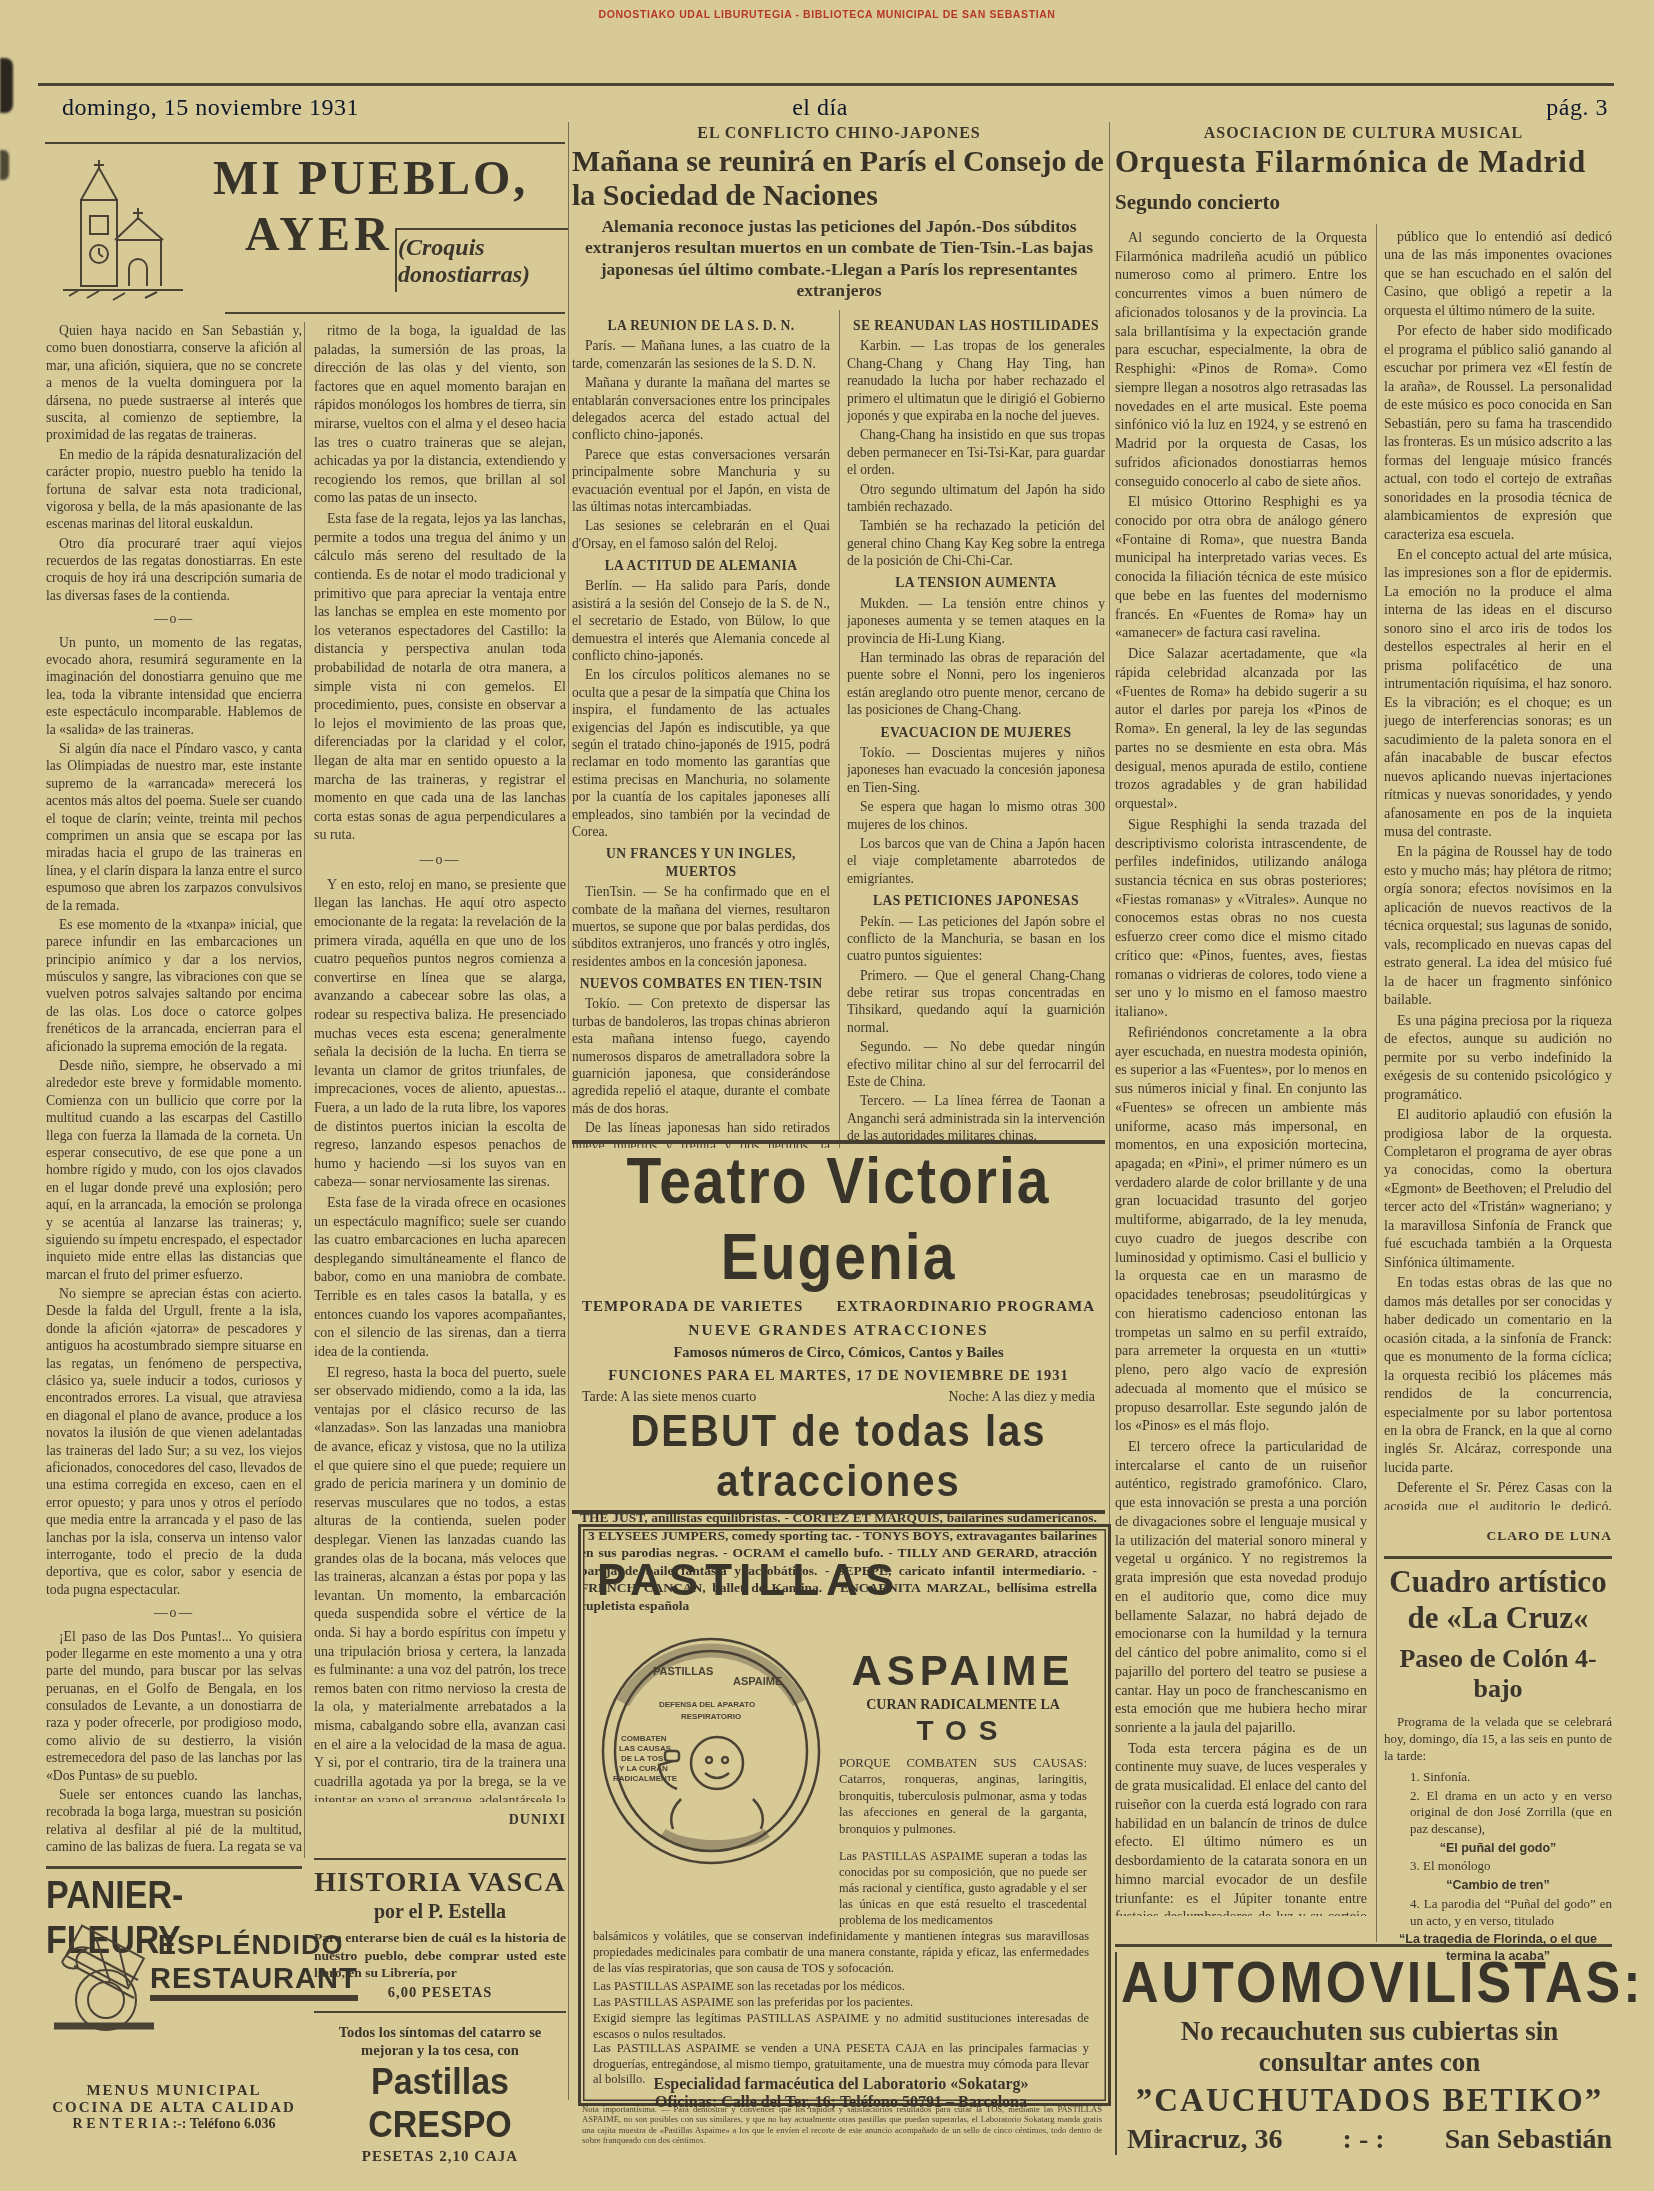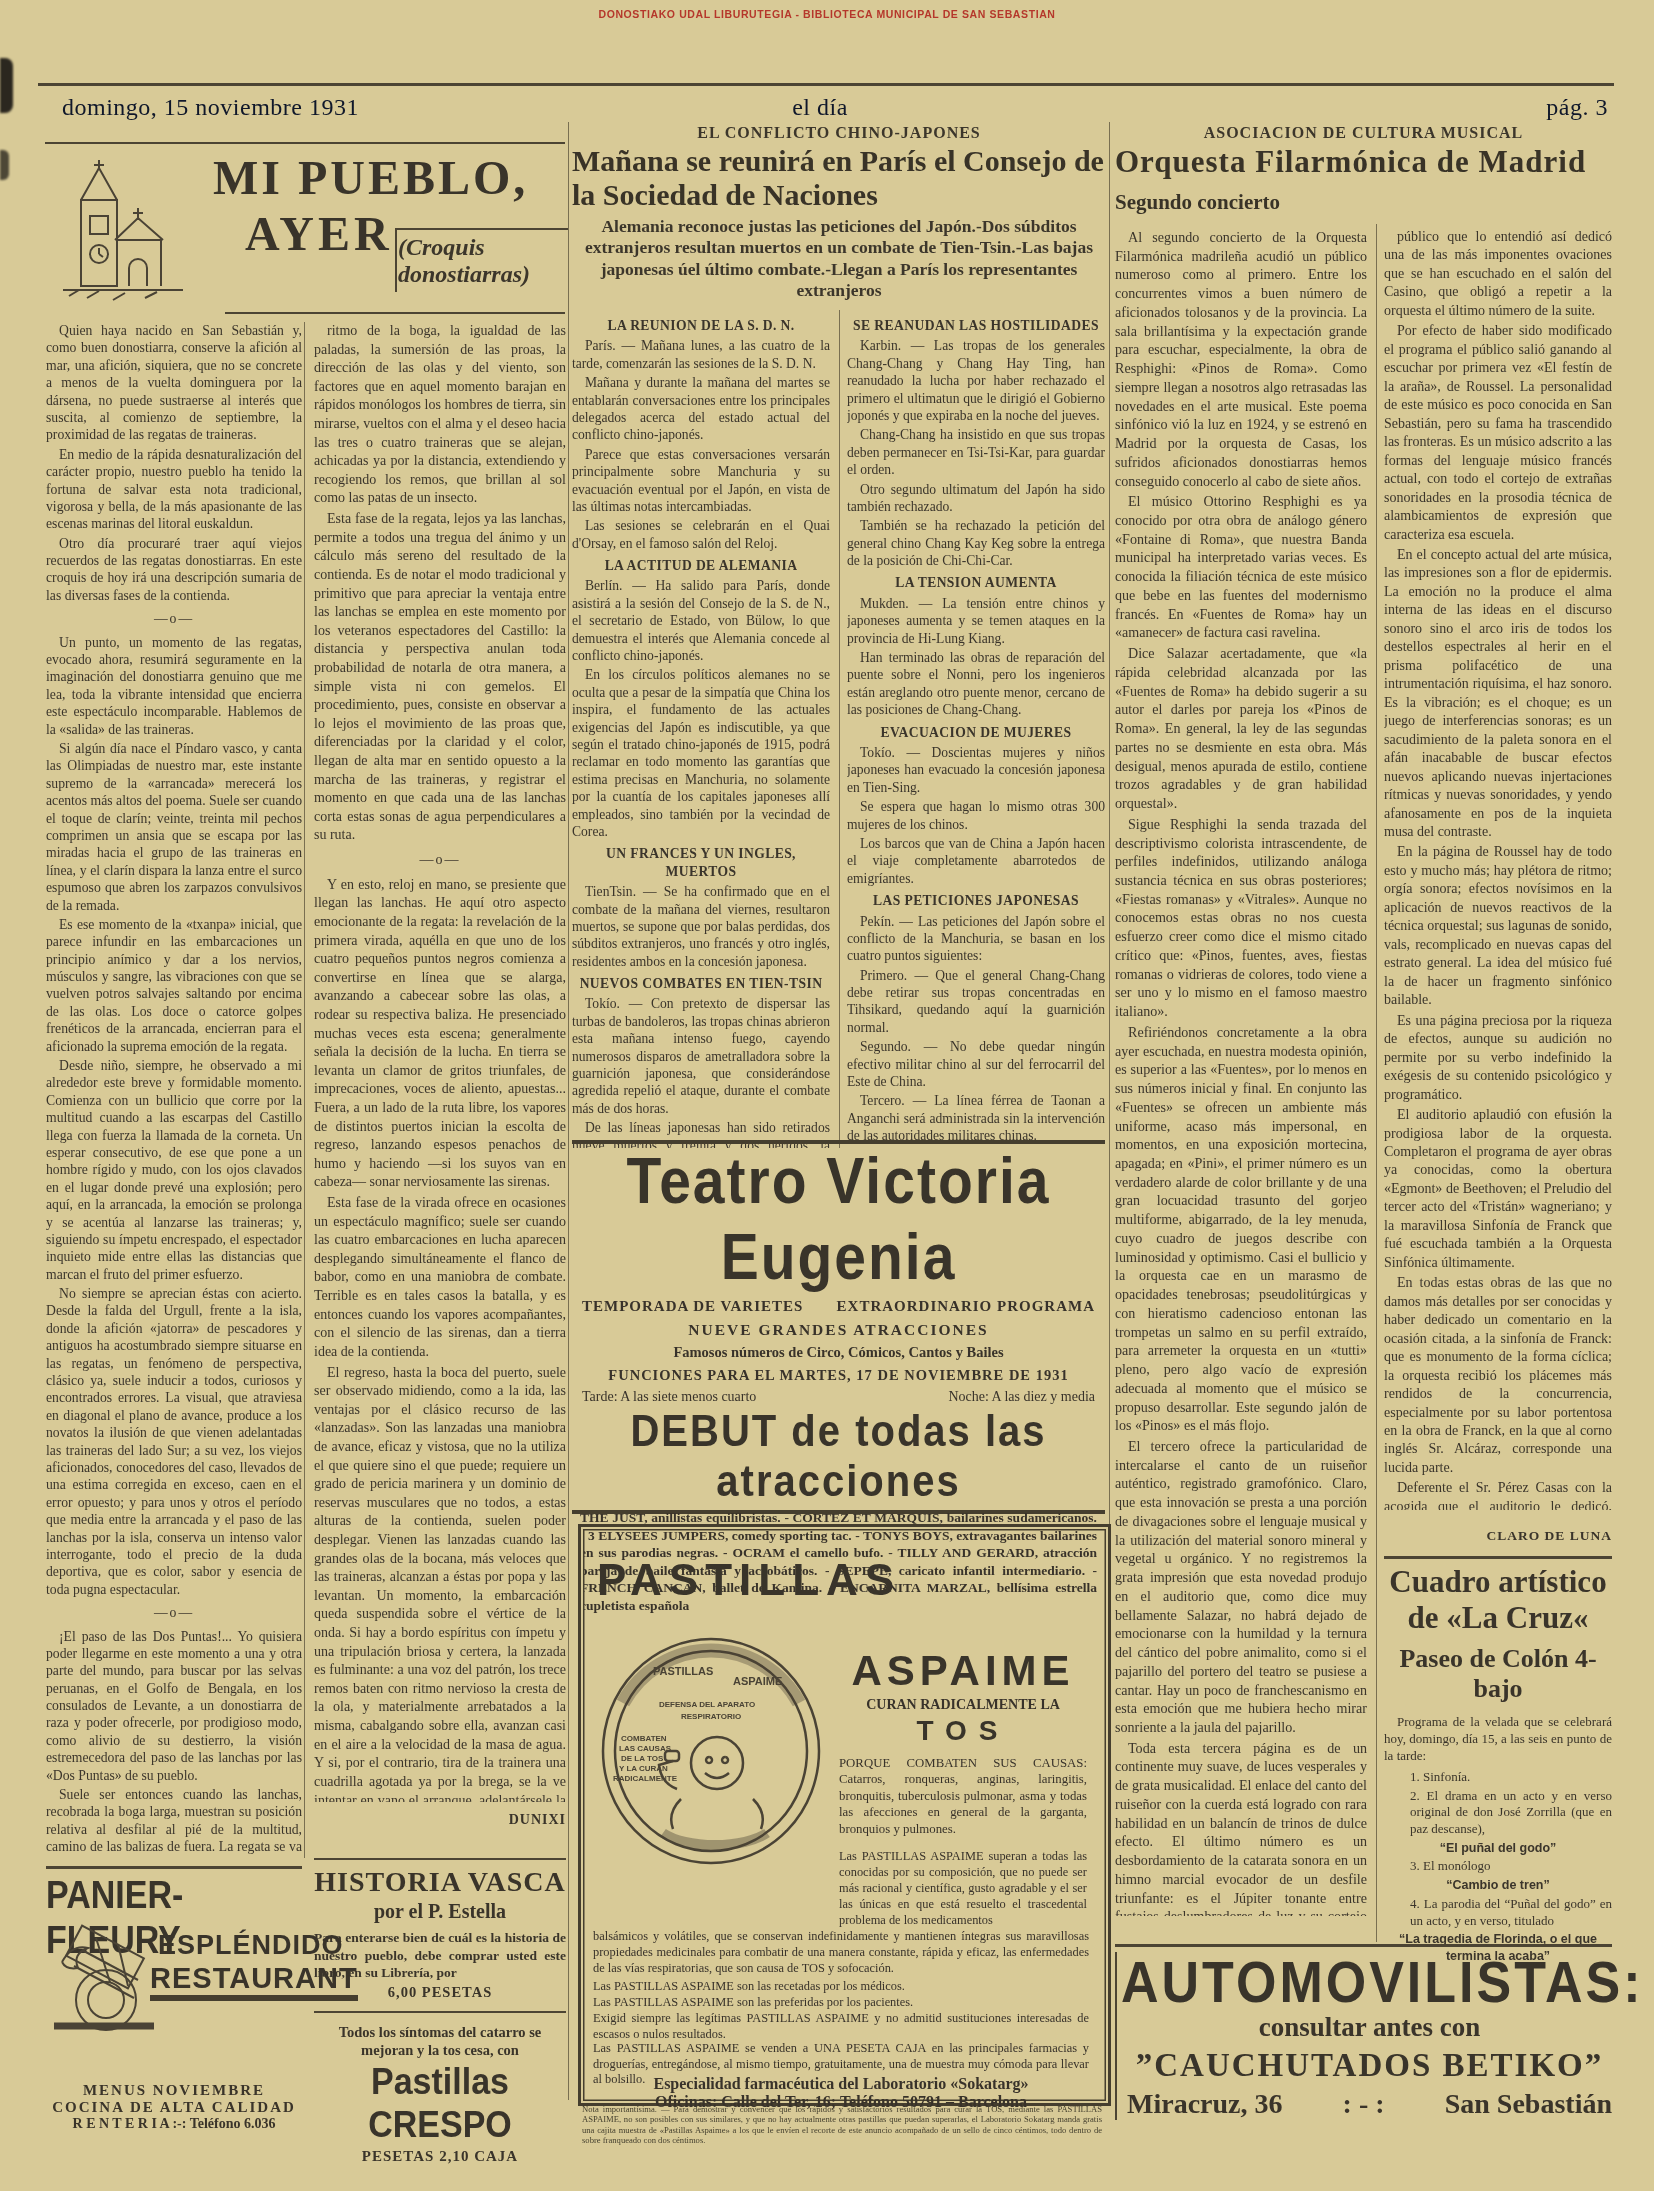--- a/index.html
+++ b/index.html
@@ -245,20 +245,21 @@
       <p class="prog">3.  El monólogo</p>
       <p class="prog-title">“Cambio de tren”</p>
       <p class="prog">4.  La parodia del “Puñal del godo” en un acto, y en verso, titulado</p>
       <p class="prog-title">“La tragedia de Florinda, o el que termina la acaba”</p>
     </div>
 </div>
 
 <div class="abs rule" style="left:1115px;top:1944px;width:497px;height:3px;"></div>
 <div class="abs" style="left:1115px;top:1952px;width:497px;border-left:2px solid #4c4433;padding-left:4px;">
   <div class="stencil ctr" style="font-size:52px;letter-spacing:3px;transform:scaleY(1.1);">AUTOMOVILISTAS:</div>
+  <div class="ctr b" style="font-size:27px;margin-top:4px;">No recauchuten sus cubiertas sin</div>
   <div class="ctr b" style="font-size:27px;">consultar antes con</div>
   <div class="ctr b stencil" style="font-size:33px;letter-spacing:2px;margin-top:4px;font-family:'Liberation Serif',serif;">”CAUCHUTADOS BETIKO”</div>
   <div style="display:flex;justify-content:space-between;font-weight:bold;font-size:28px;margin-top:4px;padding:0 6px;">
     <span>Miracruz, 36</span>
     <span>: - :</span>
     <span>San Sebastián</span>
   </div>
 </div>
 
 <div class="abs rule" style="left:46px;top:1866px;width:256px;height:2.5px;"></div>
@@ -271,21 +272,21 @@
         <circle cx="58" cy="78" r="18"></circle>
         <rect x="22" y="18" width="70" height="34" transform="rotate(28 57 35)"></rect>
         <path d="M26 44 l60 32 M34 28 l56 30 M48 16 l14 44 M70 22 l10 42"></path>
         <path d="M14 40 q10 -18 26 -14 q-16 6 -10 20 q-12 2 -16 -6"></path>
         <path d="M6 104 h100" stroke-width="7"></path>
       </g>
     </svg>
   </span>
   <div class="stencil" style="position:absolute;left:112px;top:52px;font-size:27px;letter-spacing:1px;">ESPLÉNDIDO</div>
   <div class="stencil" style="position:absolute;left:104px;top:84px;font-size:29px;letter-spacing:1px;border-bottom:6px solid #453e2e;">RESTAURANT</div>
-  <div class="ctr b" style="margin-top:126px;font-size:15px;letter-spacing:2px;">MENUS NOVIEMBRE</div>
+  <div class="ctr b" style="margin-top:126px;font-size:15px;letter-spacing:2px;">MENUS MUNICIPAL</div>
   <div class="ctr b" style="font-size:15px;letter-spacing:2px;">COCINA DE ALTA CALIDAD</div>
   <div class="ctr b" style="font-size:14px;">R E N T E R I A :-: Teléfono 6.036</div>
 </div>
 
 <div class="abs" style="left:314px;top:1858px;width:252px;border-top:2.5px solid #4c4433;">
   <div class="ctr b" style="font-size:28px;letter-spacing:1px;margin-top:6px;">HISTORIA VASCA</div>
   <div class="ctr b" style="font-size:20px;margin-top:2px;">por el P. Estella</div>
   <div class="b" style="font-size:13.5px;line-height:1.3;text-align:justify;margin-top:6px;">Para enterarse bien de cuál es la historia de nuestro pueblo, debe comprar usted este libro, en su Librería, por</div>
   <div class="ctr b" style="font-size:14.5px;letter-spacing:1px;margin-top:2px;">6,00 PESETAS</div>
   <div class="rule" style="height:2px;margin-top:10px;"></div>

